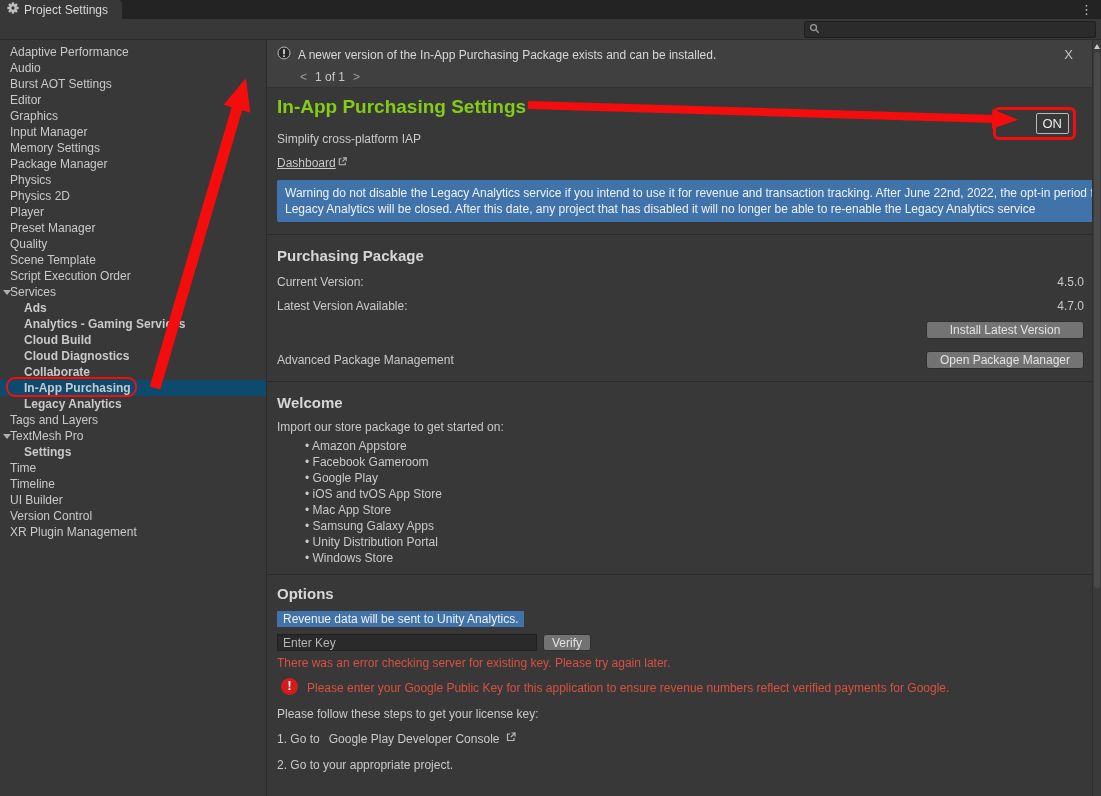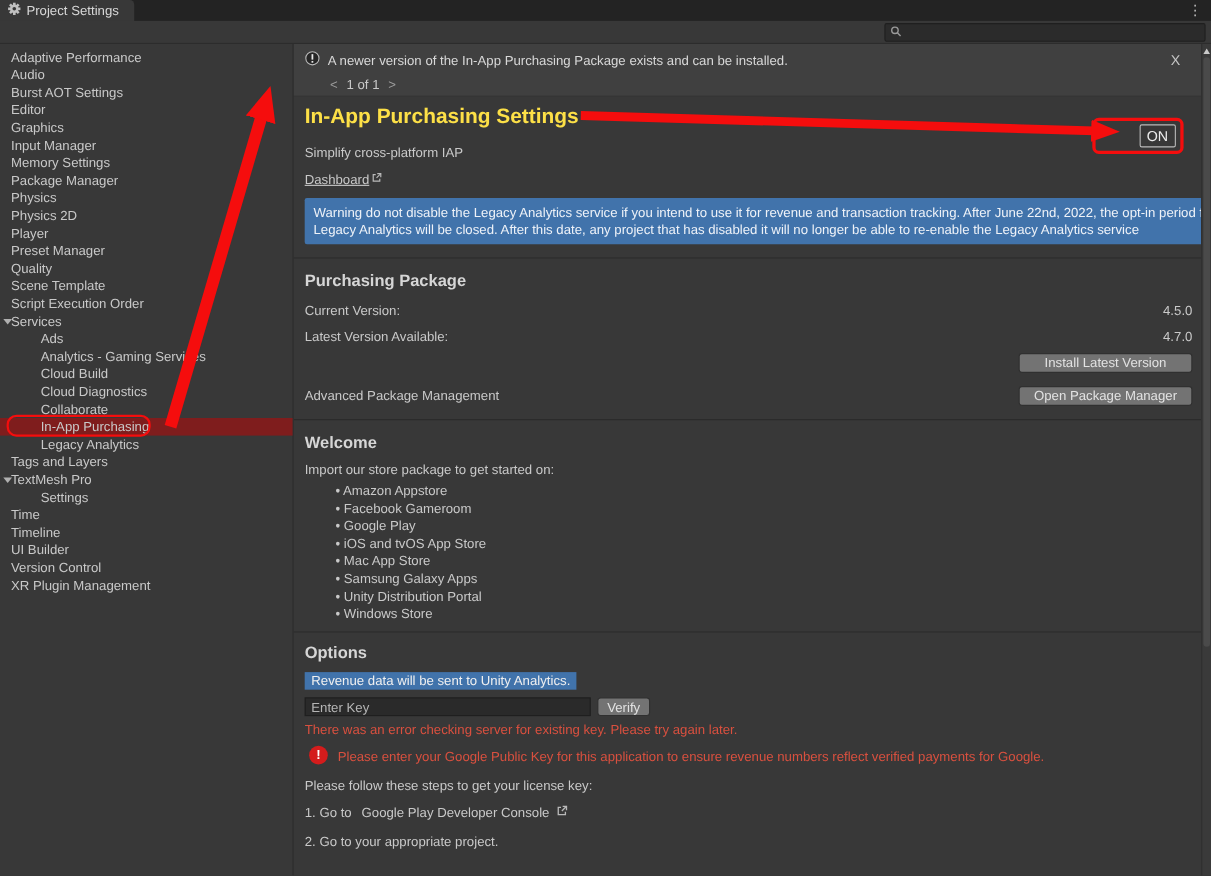--- a/index.html
+++ b/index.html
@@ -23,22 +23,22 @@
                background:#2b2b2b; border:1px solid #1f1f1f; border-radius:2px;
                display:flex; align-items:center; gap:4px; padding:0 4px; }
   .searchbox input { flex:1; background:transparent; border:0; outline:none; color:#ddd; font:inherit; height:14px; }
 
   
   .main { display:flex; height:756px; position:relative; }
 
   .sidebar { width:267px; flex:none; padding-top:4px; border-right:1px solid #2a2a2a; background:#383838; }
   .side-item { height:16px; line-height:16px; padding-left:10px; position:relative; white-space:nowrap;
                color:#c9c9c9; cursor:default; font-size:12px; }
-  .side-item.indent-1 { padding-left:37px; }
-  .side-item.selected { background:#7f1d1d; }
+  .side-item.indent-1 { padding-left:24px;font-weight:bold; }
+  .side-item.selected { background:#0c4a6e; }
   .fold-icon { display:none; }
   .side-item.foldout .fold-icon { display:block; position:absolute; left:3px; top:6px; width:0; height:0;
                border-left:4px solid transparent; border-right:4px solid transparent; border-top:5px solid #b0b0b0; }
 
   .content { flex:1; position:relative; background:#383838; overflow:hidden; }
 
   .vscrollbar { width:9px; flex:none; background:#3a3a3a; border-left:1px solid #2e2e2e; position:relative; }
   .scroll-up { position:absolute; top:4px; left:1px; width:0; height:0;
                border-left:3px solid transparent; border-right:3px solid transparent; border-bottom:5px solid #c9c9c9; }
   .scroll-thumb { position:absolute; top:12px; left:1px; width:6px; height:536px; background:#4a4a4a; border-radius:3px; }
@@ -46,21 +46,21 @@
   
   .banner { height:48px; background:#404040; border-bottom:1px solid #333; padding-top:6px; }
   .banner-row1 { display:flex; align-items:center; gap:7px; padding:0 10px; }
   .banner-msg { flex:1; color:#d8d8d8; }
   .banner-close { color:#c4c4c4; font-size:13px; margin-right:9px; cursor:default; }
   .banner-row2 { margin:7px 0 0 33px; display:flex; gap:8px; color:#c9c9c9; }
   .pg-arrow { color:#9e9e9e; cursor:default; }
   .banner-icon { flex:none; }
 
   
-  h1.page-title { margin:8px 0 0 10px; font-size:19px; font-weight:700; color:#fde047; height:22px; line-height:22px; }
+  h1.page-title { margin:8px 0 0 10px; font-size:19px; font-weight:700; color:#84cc16; height:22px; line-height:22px; }
   .simplify { margin:14px 0 0 10px; }
   .dashboard { margin:10px 0 0 10px; display:flex; align-items:center; gap:1px; width:fit-content;text-decoration:underline; }
   .info-box { margin:10px 0 0 10px; width:858px; background:#4173ab; color:#eef2f8;
               padding:5px 8px; line-height:16px; border-radius:2px; }
   hr.sep { border:0; border-top:1px solid #2b2b2b; margin-top:12px; }
   h2.section { margin:12px 0 0 10px; font-size:15px; font-weight:700; color:#d6d6d6; height:18px; line-height:18px; }
   .kv { display:flex; justify-content:space-between; align-items:center; margin-top:10px; padding:0 8px 0 10px; }
   .btn { background:#737373; border:1px solid #303030; border-radius:3px; color:#e2e2e2;
          font:inherit; height:18px; padding:0 10px; cursor:default; }
   .btn.wide { min-width:158px; }

